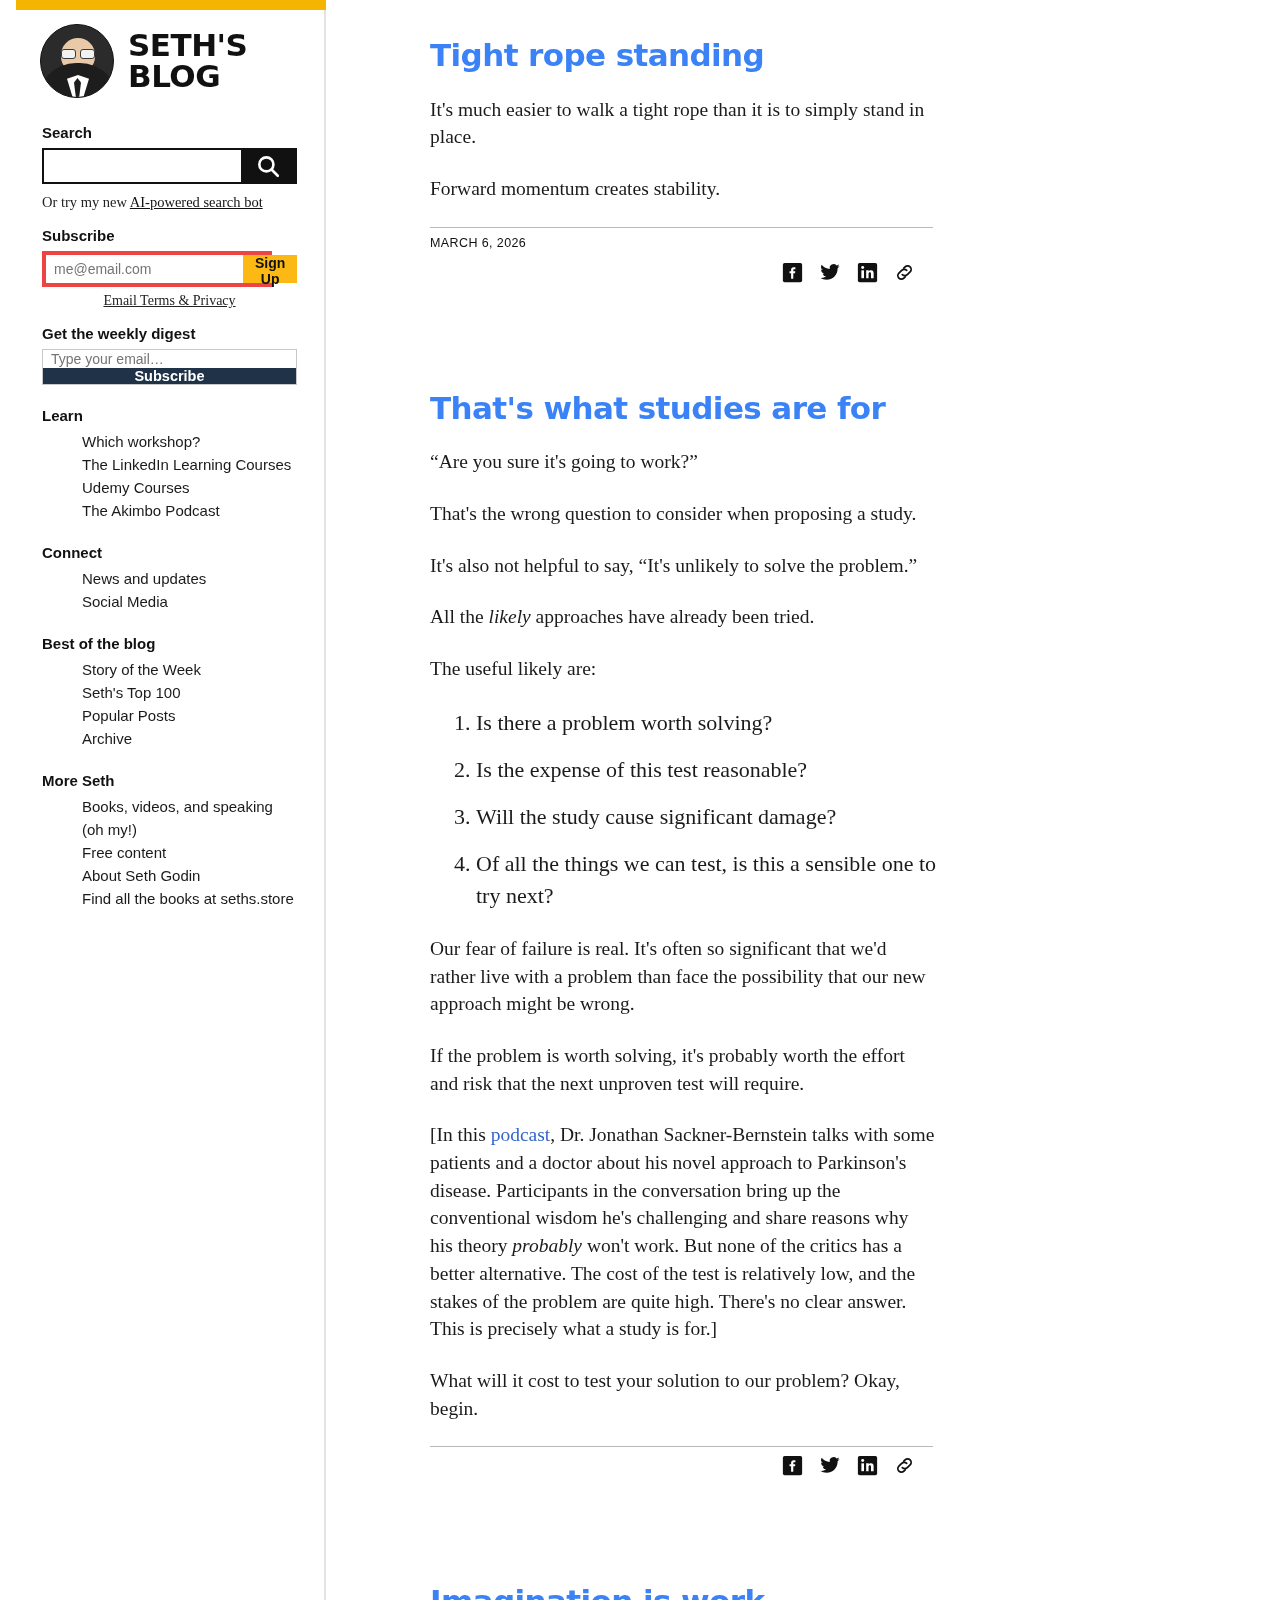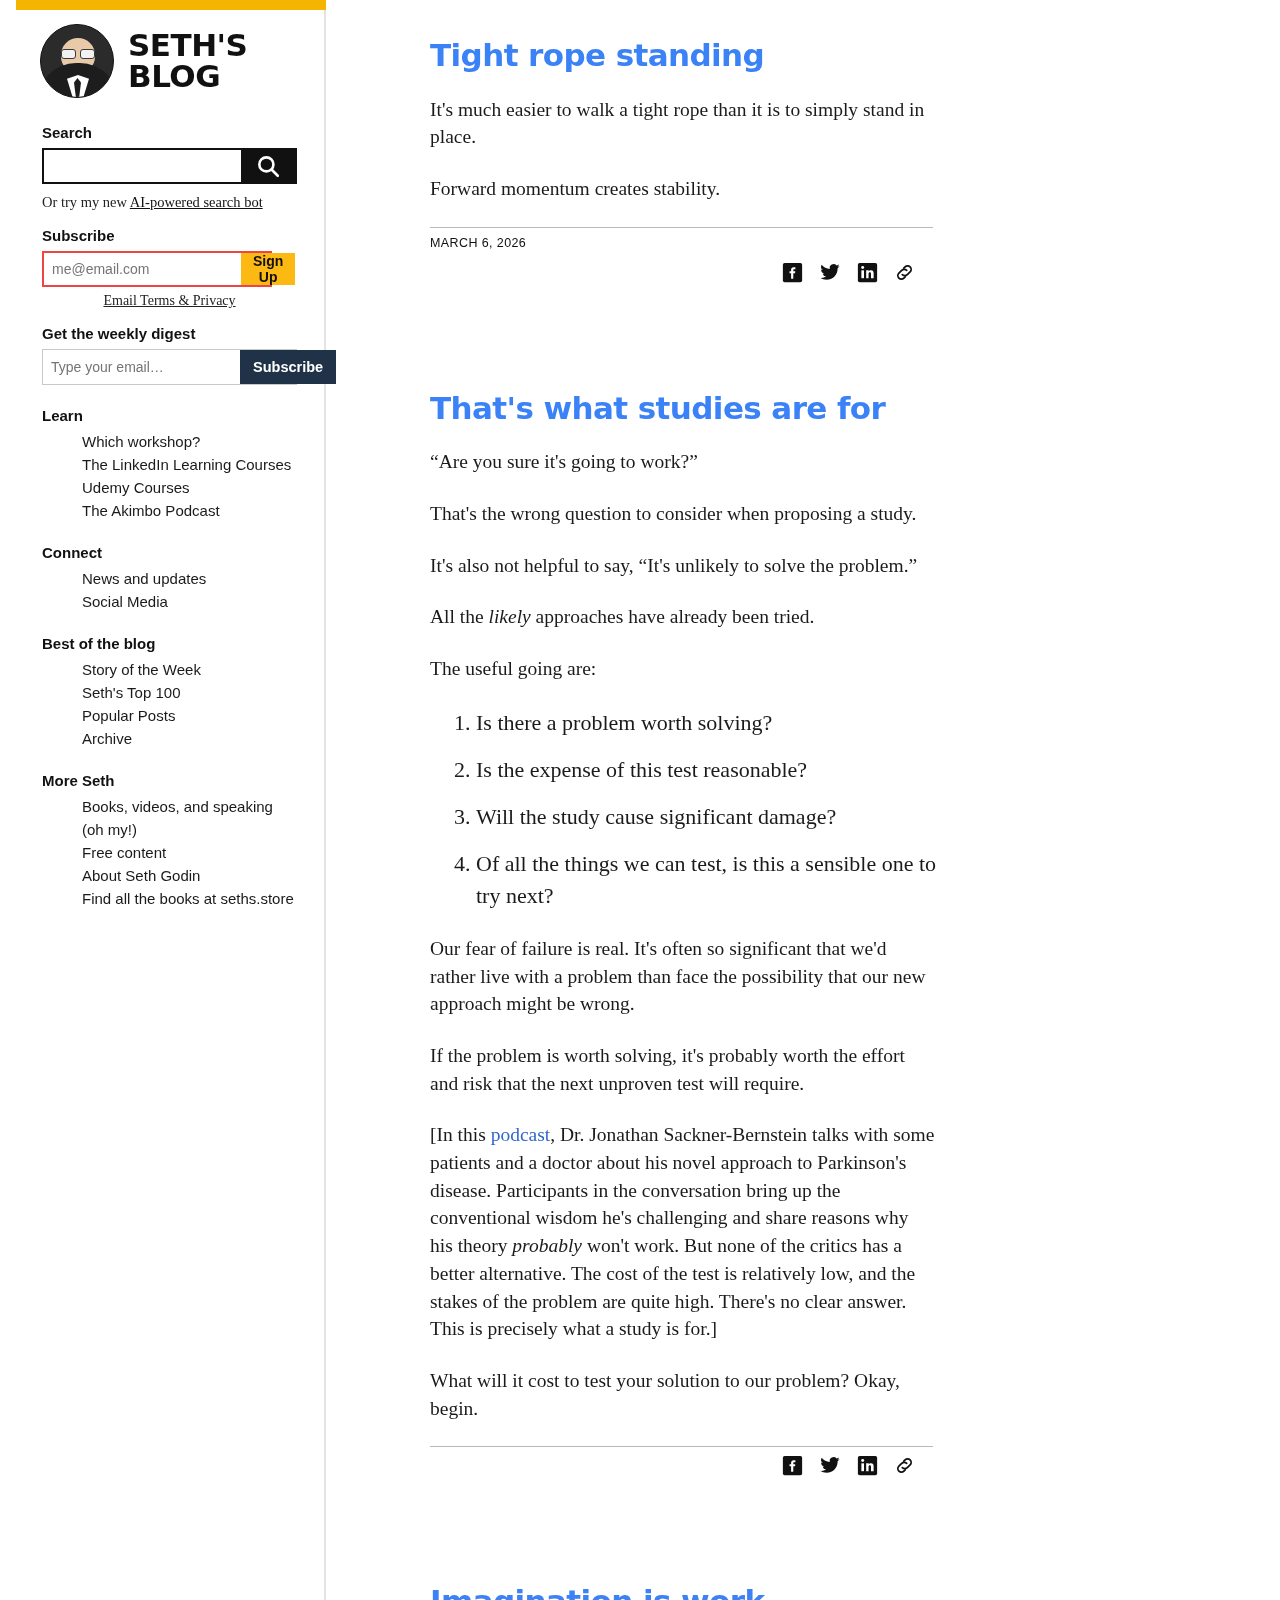--- a/index.html
+++ b/index.html
@@ -134,21 +134,21 @@
     color: #222;
     margin-top: 10px;
     font-family: "Liberation Serif", serif;
   }
   .try-line a { color: #111; text-decoration: underline; }
 
   .subscribe-row {
     display: flex;
     width: 230px;
     height: 36px;
-    border: 2px solid #ef4444;
+    border: 4px solid #ef4444;
     background: #14b8a6;
   }
   .subscribe-row input {
     flex: 1;
     border: none;
     outline: none;
     font-size: 14px;
     padding: 0 8px;
     color: #9a9a9a;
     font-family: "Liberation Sans", sans-serif;
@@ -172,20 +172,21 @@
     font-family: "Liberation Serif", serif;
   }
   .email-terms a { color: #222; text-decoration: underline; }
 
   .digest-row {
     display: flex;
     width: 255px;
     height: 36px;
     border: 1px solid #c8c8c8;
     background: #fff;
+    flex-direction: column;
   }
   .digest-row input {
     flex: 1;
     border: none;
     outline: none;
     font-size: 14px;
     padding: 0 8px;
     color: #6d6d6d;
     font-family: "Liberation Sans", sans-serif;
   }
@@ -409,21 +410,21 @@
     </article>
 
     <div class="spacer-lg"></div>
 
     <article class="post">
       <h1 class="post-title">That's what studies are for</h1>
       <p>“Are you sure it's going to work?”</p>
       <p>That's the wrong question to consider when proposing a study.</p>
       <p>It's also not helpful to say, “It's unlikely to solve the problem.”</p>
       <p><span>All the </span><em>likely</em><span> approaches have already been tried.</span></p>
-      <p>The useful going are:</p>
+      <p>The useful likely are:</p>
       <ol>
         <li>Is there a problem worth solving?</li>
         <li>Is the expense of this test reasonable?</li>
         <li>Will the study cause significant damage?</li>
         <li>Of all the things we can test, is this a sensible one to try next?</li>
       </ol>
       <p>Our fear of failure is real. It's often so significant that we'd rather live with a problem than face the possibility that our new approach might be wrong.</p>
       <p>If the problem is worth solving, it's probably worth the effort and risk that the next unproven test will require.</p>
       <p><span>[In this </span><a href="#">podcast</a><span>, Dr. Jonathan Sackner-Bernstein talks with some patients and a doctor about his novel approach to Parkinson's disease. Participants in the conversation bring up the conventional wisdom he's challenging and share reasons why his theory </span><em>probably</em><span> won't work. But none of the critics has a better alternative. The cost of the test is relatively low, and the stakes of the problem are quite high. There's no clear answer. This is precisely what a study is for.]</span></p>
       <p>What will it cost to test your solution to our problem? Okay, begin.</p>

